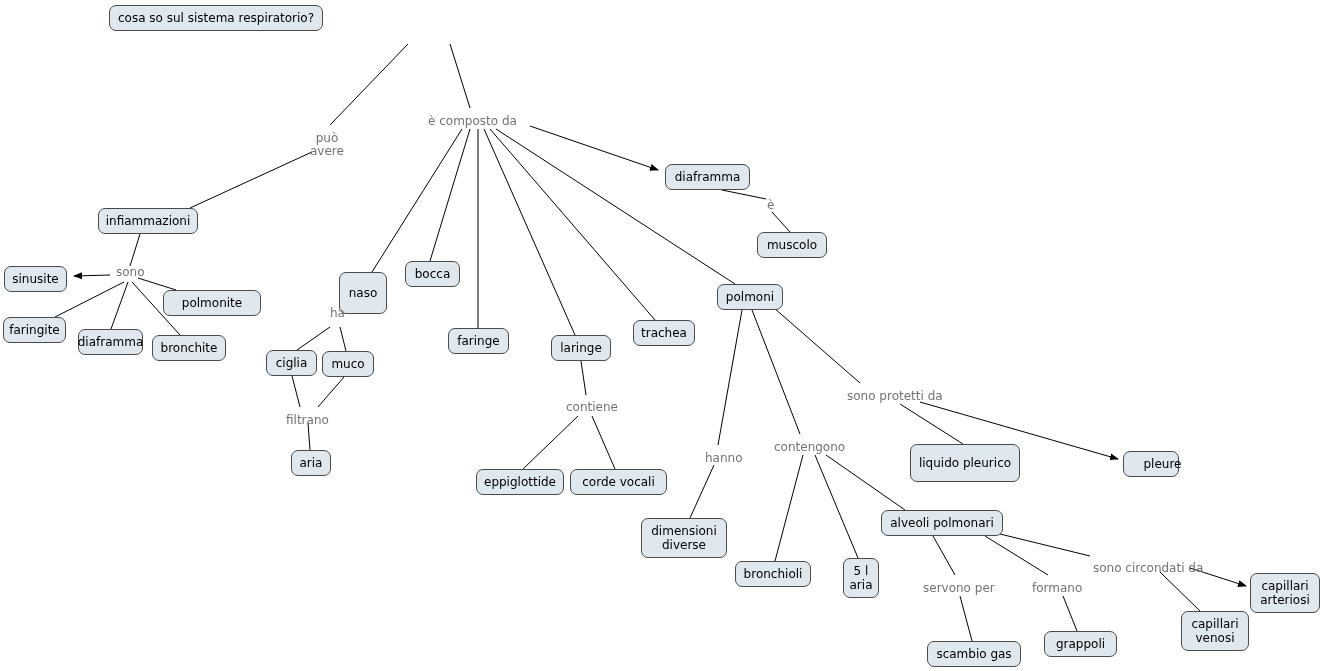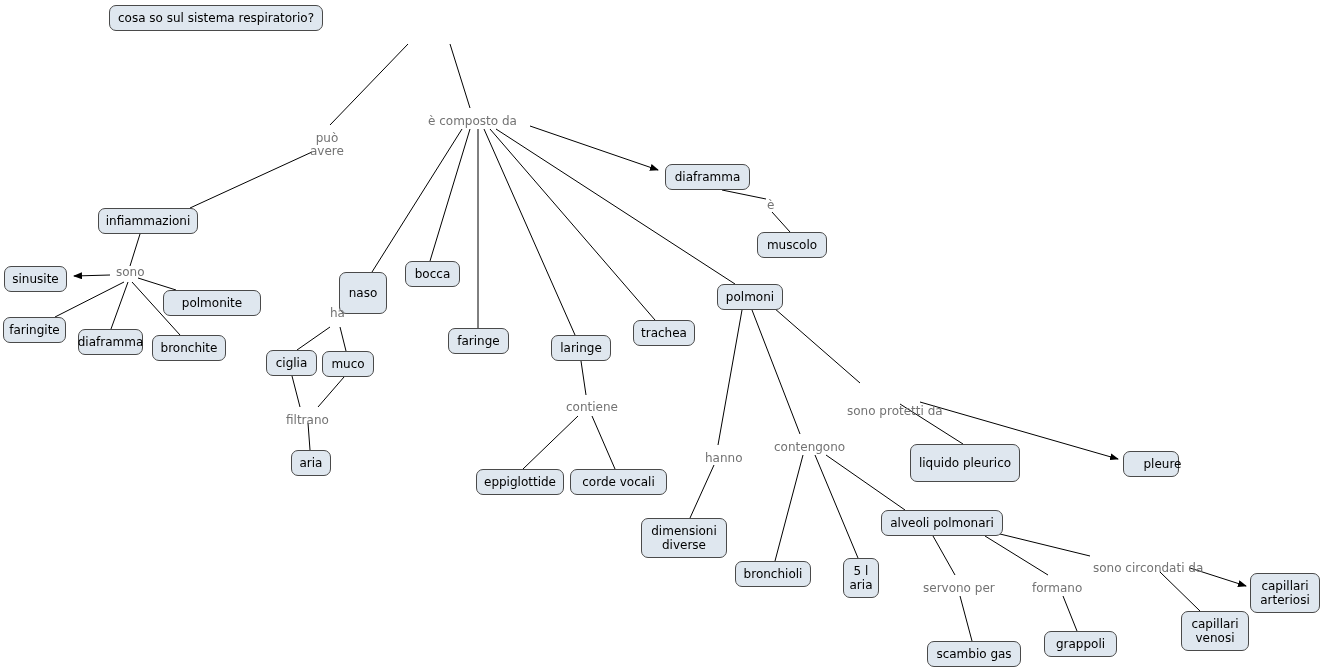--- a/index.html
+++ b/index.html
@@ -190,18 +190,18 @@
   <div class="edge-label" style="left:310px;top:132px;">può
 avere</div>
   <div class="edge-label" style="left:428px;top:115px;">è composto da</div>
   <div class="edge-label" style="left:116px;top:266px;">sono</div>
   <div class="edge-label" style="left:330px;top:307px;">ha</div>
   <div class="edge-label" style="left:286px;top:414px;">filtrano</div>
   <div class="edge-label" style="left:566px;top:401px;">contiene</div>
   <div class="edge-label" style="left:767px;top:199px;">è</div>
   <div class="edge-label" style="left:705px;top:452px;">hanno</div>
   <div class="edge-label" style="left:774px;top:441px;">contengono</div>
-  <div class="edge-label" style="left:847px;top:390px;margin-top:15px;">sono protetti da</div>
+  <div class="edge-label" style="left:847px;top:390px;">sono protetti da</div>
   <div class="edge-label" style="left:923px;top:582px;">servono per</div>
   <div class="edge-label" style="left:1032px;top:582px;">formano</div>
   <div class="edge-label" style="left:1093px;top:562px;">sono circondati da</div>
 
 </div>
 
 </body></html>

